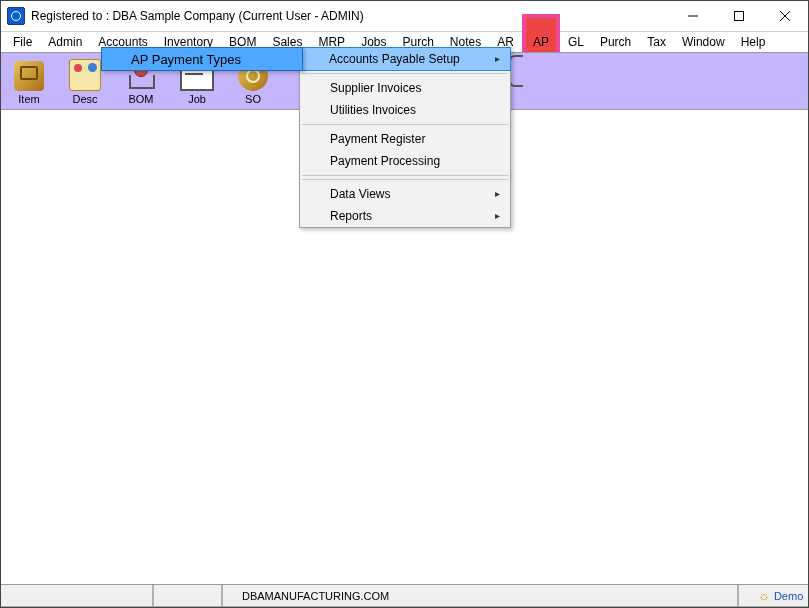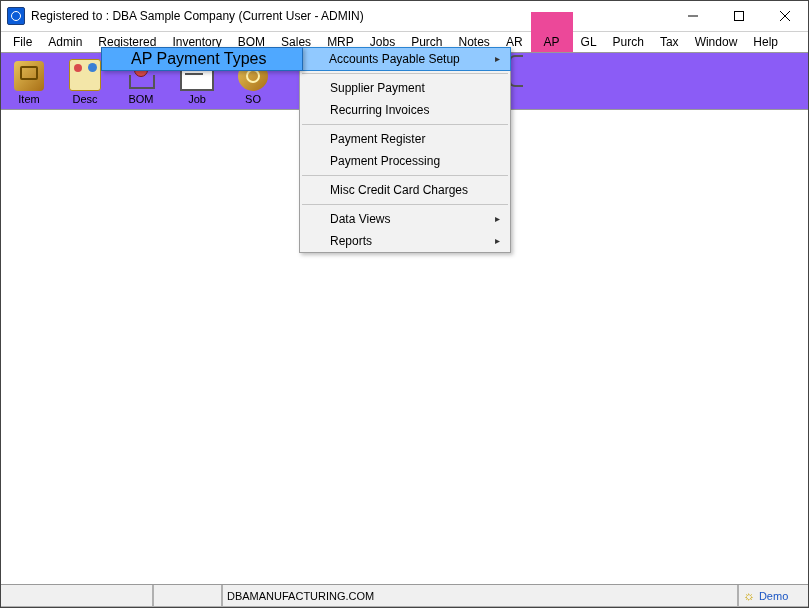--- a/index.html
+++ b/index.html
@@ -5,52 +5,52 @@
   html,body{margin:0;padding:0;font-family:"Segoe UI",Tahoma,sans-serif;font-size:12px;color:#000;background:#fff}
   .window{width:809px;height:608px;border:1px solid #444;box-sizing:border-box;display:flex;flex-direction:column;position:relative;background:#fff}
   .titlebar{height:30px;display:flex;align-items:center;background:#fff;border-bottom:1px solid #d0d0d0}
   .titlebar .app-icon{width:16px;height:16px;margin:0 6px;background:#0b5cd8;border:1px solid #1a3d7a;border-radius:2px;position:relative}
   .titlebar .app-icon::after{content:"";position:absolute;left:3px;top:3px;width:8px;height:8px;border:1px solid #fff;border-radius:50%}
   .titlebar .title{flex:1;font-size:12px;color:#000}
   .titlebar .win-controls{display:flex}
   .titlebar .win-btn{width:46px;height:30px;display:flex;align-items:center;justify-content:center;color:#000}
   .menubar{height:20px;display:flex;align-items:center;padding:0 4px;background:#fff}
   .menubar .menu-item{padding:2px 8px;font-size:12px;cursor:default}
-  .menubar .menu-item.open{background:#ec4899;border:6px solid #ec4899;padding:17px 7px}
-  .toolbar{height:54px;display:flex;align-items:flex-start;border-top:1px solid #999;border-bottom:1px solid #999;background:#8b5cf6;padding-top:2px;position:relative}
+  .menubar .menu-item.open{background:#ef4444;border:4px solid #ec4899;padding:17px 7px}
+  .toolbar{height:54px;display:flex;align-items:flex-start;border-top:1px solid #999;border-bottom:1px solid #999;background:#c4b5fd;padding-top:2px;position:relative}
   .tool-btn{width:56px;height:50px;display:flex;flex-direction:column;align-items:center;justify-content:flex-end;font-size:11px;color:#000}
   .tool-btn .ic{width:30px;height:30px;margin-bottom:2px;position:relative}
   .ic-item{background:linear-gradient(135deg,#e8c35a,#a86f16);border-radius:4px}
   .ic-item::after{content:"";position:absolute;left:6px;top:5px;width:14px;height:10px;border:2px solid #6b4a00;border-radius:2px}
   .ic-desc{background:#f3e6a8;border:1px solid #b38a12;border-radius:3px}
   .ic-desc::before{content:"";position:absolute;left:4px;top:4px;width:8px;height:8px;border-radius:50%;background:#d94b4b}
   .ic-desc::after{content:"";position:absolute;right:3px;top:3px;width:9px;height:9px;border-radius:50%;background:#3a7fd5}
   .ic-bom::before{content:"";position:absolute;left:8px;top:2px;width:12px;height:12px;border-radius:50%;background:#d94b4b;border:1px solid #7a1c1c}
   .ic-bom::after{content:"";position:absolute;left:3px;bottom:2px;width:22px;height:12px;border:2px solid #555;border-top:none}
   .ic-so{background:linear-gradient(135deg,#e8c35a,#a86f16);border-radius:50%}
   .ic-so::after{content:"";position:absolute;left:8px;top:8px;width:10px;height:10px;border:2px solid #fff3b0;border-radius:50%}
   .ic-job{border:2px solid #555;background:#fff}
   .ic-job::before{content:"";position:absolute;left:3px;top:4px;width:18px;height:2px;background:#555;box-shadow:0 5px 0 #555,0 10px 0 #555}
   .workspace{flex:1;background:#fff;position:relative}
   .statusbar{height:22px;border-top:1px solid #9a9a9a;display:flex;font-size:11px;color:#000;margin-top:8px}
-  .statusbar .cell{border:1px solid #b0b0b0;border-top:none;height:100%;box-sizing:border-box;display:flex;align-items:center;padding:0 4px;background:#f0f0f0}
+  .statusbar .cell{border:1px solid #b0b0b0;border-top:none;height:100%;box-sizing:border-box;display:flex;align-items:center;padding:0 19px;background:#f0f0f0}
   .statusbar .cell.first{width:152px;border-left:none}
   .statusbar .cell.mid{width:69px}
   .statusbar .cell.url{flex:1}
   .statusbar .cell.demo{width:70px;border-right:none;color:#1a55c4;display:flex;align-items:center;gap:4px}
   .bulb{color:#c9a100;font-size:13px}
   
   .submenu{position:absolute;top:46px;left:298px;width:210px;background:#f2f2f2;border:1px solid #9f9f9f;box-shadow:2px 2px 4px rgba(0,0,0,.25);z-index:5}
   .submenu .row{height:22px;display:flex;align-items:center;padding:0 20px 0 30px;font-size:12px;position:relative;cursor:default}
   .submenu .row.hl{background:#91c9ff;border:1px solid #2a84d2;margin:-1px;padding-left:29px}
   .submenu .row .arrow{position:absolute;right:10px;top:5px;font-size:10px;color:#333}
   .submenu hr{border:none;border-top:1px solid #c6c6c6;margin:3px 2px}
   
   .submenu2{position:absolute;top:46px;left:100px;width:200px;background:#f2f2f2;border:1px solid #9f9f9f;box-shadow:2px 2px 4px rgba(0,0,0,.25);z-index:6}
-  .submenu2 .row{height:22px;display:flex;align-items:center;padding-left:30px;font-size:16px}
+  .submenu2 .row{height:22px;display:flex;align-items:center;padding-left:30px;font-size:13px}
   .submenu2 .row.hl{background:#4fa8ff;border:1px solid #1f6bb7;color:#000;margin:-1px;padding-left:29px}
   
   .lost-icon{position:absolute;left:508px;top:54px;width:12px;height:28px;border-left:2px solid #555;border-top:2px solid #555;border-bottom:2px solid #555;border-radius:6px 0 0 6px;z-index:1}
 </style>
 </head>
 <body>
 
 <div class="window">
 
   <div class="titlebar">
@@ -72,21 +72,21 @@
             <line x1="0" y1="0" x2="10" y2="10" stroke="#000" stroke-width="1"></line>
             <line x1="10" y1="0" x2="0" y2="10" stroke="#000" stroke-width="1"></line>
           </svg>
         </div>
     </div>
   </div>
 
   <div class="menubar" id="menubar">
       <div class="menu-item">File</div>
       <div class="menu-item">Admin</div>
-      <div class="menu-item">Registered</div>
+      <div class="menu-item">Accounts</div>
       <div class="menu-item">Inventory</div>
       <div class="menu-item">BOM</div>
       <div class="menu-item">Sales</div>
       <div class="menu-item">MRP</div>
       <div class="menu-item">Jobs</div>
       <div class="menu-item">Purch</div>
       <div class="menu-item">Notes</div>
       <div class="menu-item">AR</div>
       <div class="menu-item open">AP</div>
       <div class="menu-item">GL</div>
@@ -119,27 +119,26 @@
       </div>
     </div>
 
   <div class="workspace"></div>
 
   <div class="lost-icon"></div>
 
   <div class="submenu" id="ap-menu">
       <div class="row hl">Accounts Payable Setup<span class="arrow">▸</span></div>
       <hr>
-      <div class="row">Supplier Payment</div>
-      <div class="row">Recurring Invoices</div>
+      <div class="row">Supplier Invoices</div>
+      <div class="row">Utilities Invoices</div>
       <hr>
       <div class="row">Payment Register</div>
       <div class="row">Payment Processing</div>
       <hr>
-      <div class="row">Misc Credit Card Charges</div>
       <hr>
       <div class="row">Data Views<span class="arrow">▸</span></div>
       <div class="row">Reports<span class="arrow">▸</span></div>
     </div>
 
   <div class="submenu2" id="ap-setup-menu">
       <div class="row hl">AP Payment Types</div>
     </div>
 
   <div class="statusbar">

